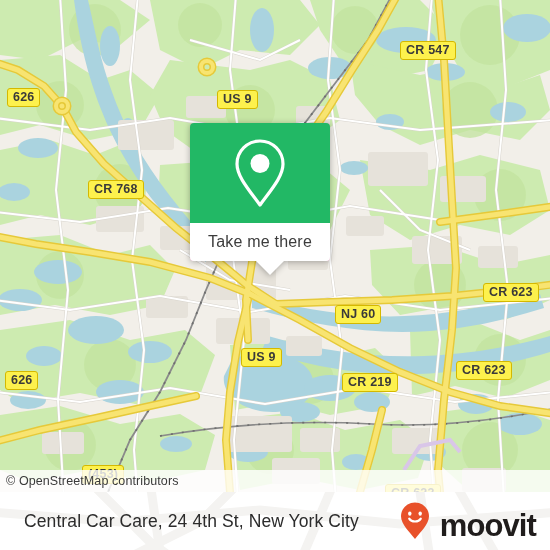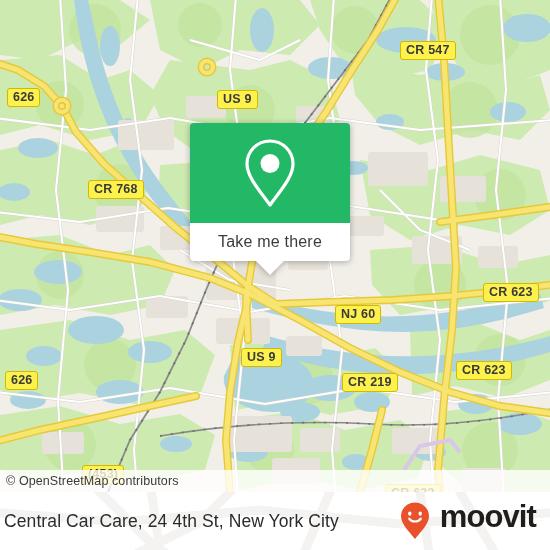--- a/index.html
+++ b/index.html
@@ -23,21 +23,21 @@
     display:flex;align-items:center;
   }
   #attrib span{font-size:12.5px;color:#3a3a3a;padding-left:6px;letter-spacing:0.1px;}
 
   
   #callout{
     position:absolute;left:190px;top:123px;width:160px;
     filter:drop-shadow(0 1px 3px rgba(0,0,0,0.30));
   }
   #callout-body{
-    width:160px;border-radius:4px;overflow:hidden;background:#f9a8d4;
+    width:140px;border-radius:4px;overflow:hidden;background:#f9a8d4;
   }
   #callout-green{
     height:100px;background:#22b865;display:flex;align-items:center;justify-content:center;
   }
   #callout-label{
     height:38px;background:#fff;display:flex;align-items:center;justify-content:center;
     font-size:16px;color:#3c3c3c;letter-spacing:0.2px;
   }
   #callout-tail{
     position:absolute;left:50%;top:138px;transform:translateX(-50%);
@@ -47,24 +47,24 @@
 
   
   #footer{
     position:absolute;left:0;top:492px;width:550px;height:58px;background:#ffffff;
     overflow:hidden;
   }
   #footer-watermark{position:absolute;left:0;top:-70px;width:550px;height:200px;opacity:1;}
   #footer-inner{
     position:relative;width:100%;height:100%;
     display:flex;align-items:center;justify-content:space-between;
-    padding:0 14px 0 4px;box-sizing:border-box;
+    padding:0 14px 0 24px;box-sizing:border-box;
   }
   #footer-title{font-size:17.5px;color:#2c2c2c;letter-spacing:0.1px;white-space:nowrap;}
-  #brand{display:flex;align-items:flex-start;gap:9px;}
+  #brand{display:flex;align-items:flex-end;gap:9px;}
   #brand-word{font-size:31px;font-weight:bold;color:#201d1c;letter-spacing:-0.9px;line-height:1;}
 </style>
 </head>
 <body>
 
 <div id="app">
 
   <div id="map">
 
     <svg class="layer" viewBox="0 0 550 492">

